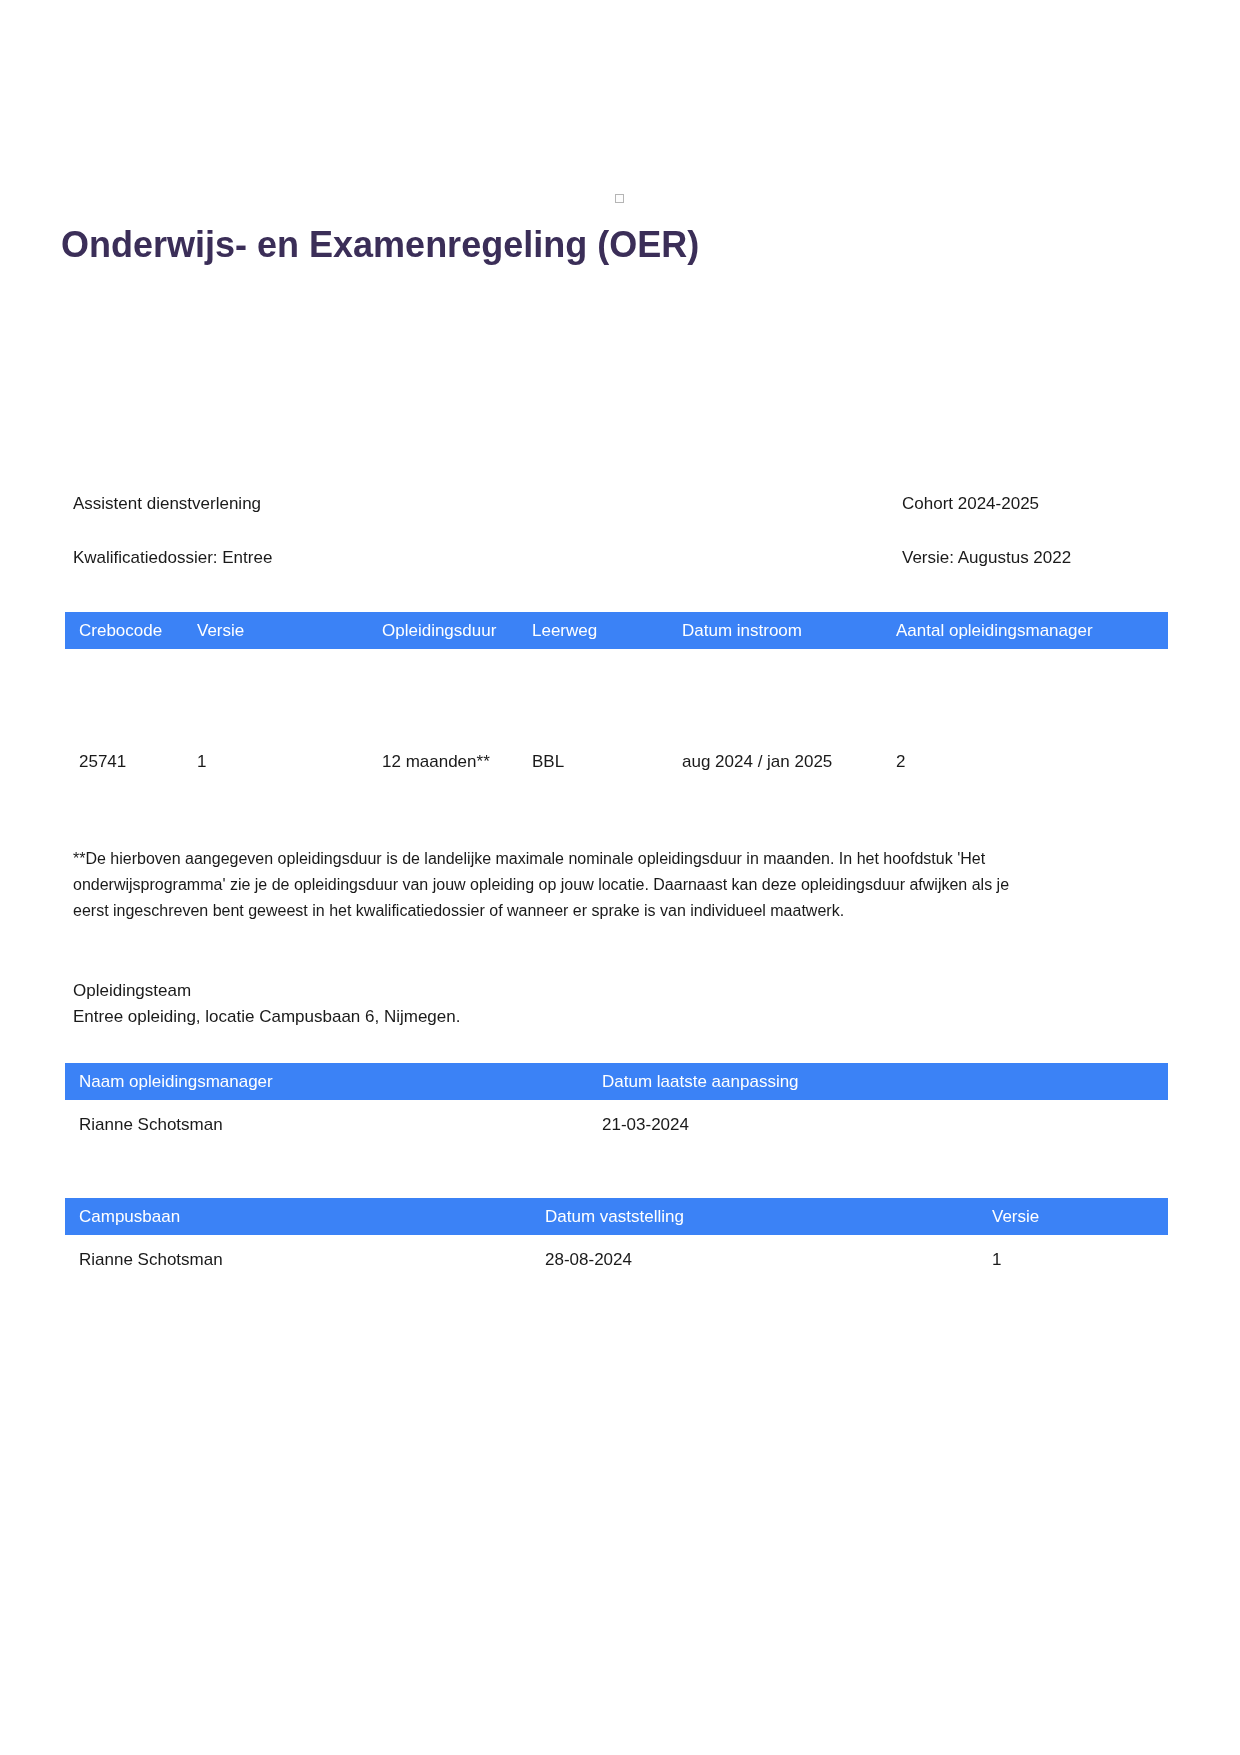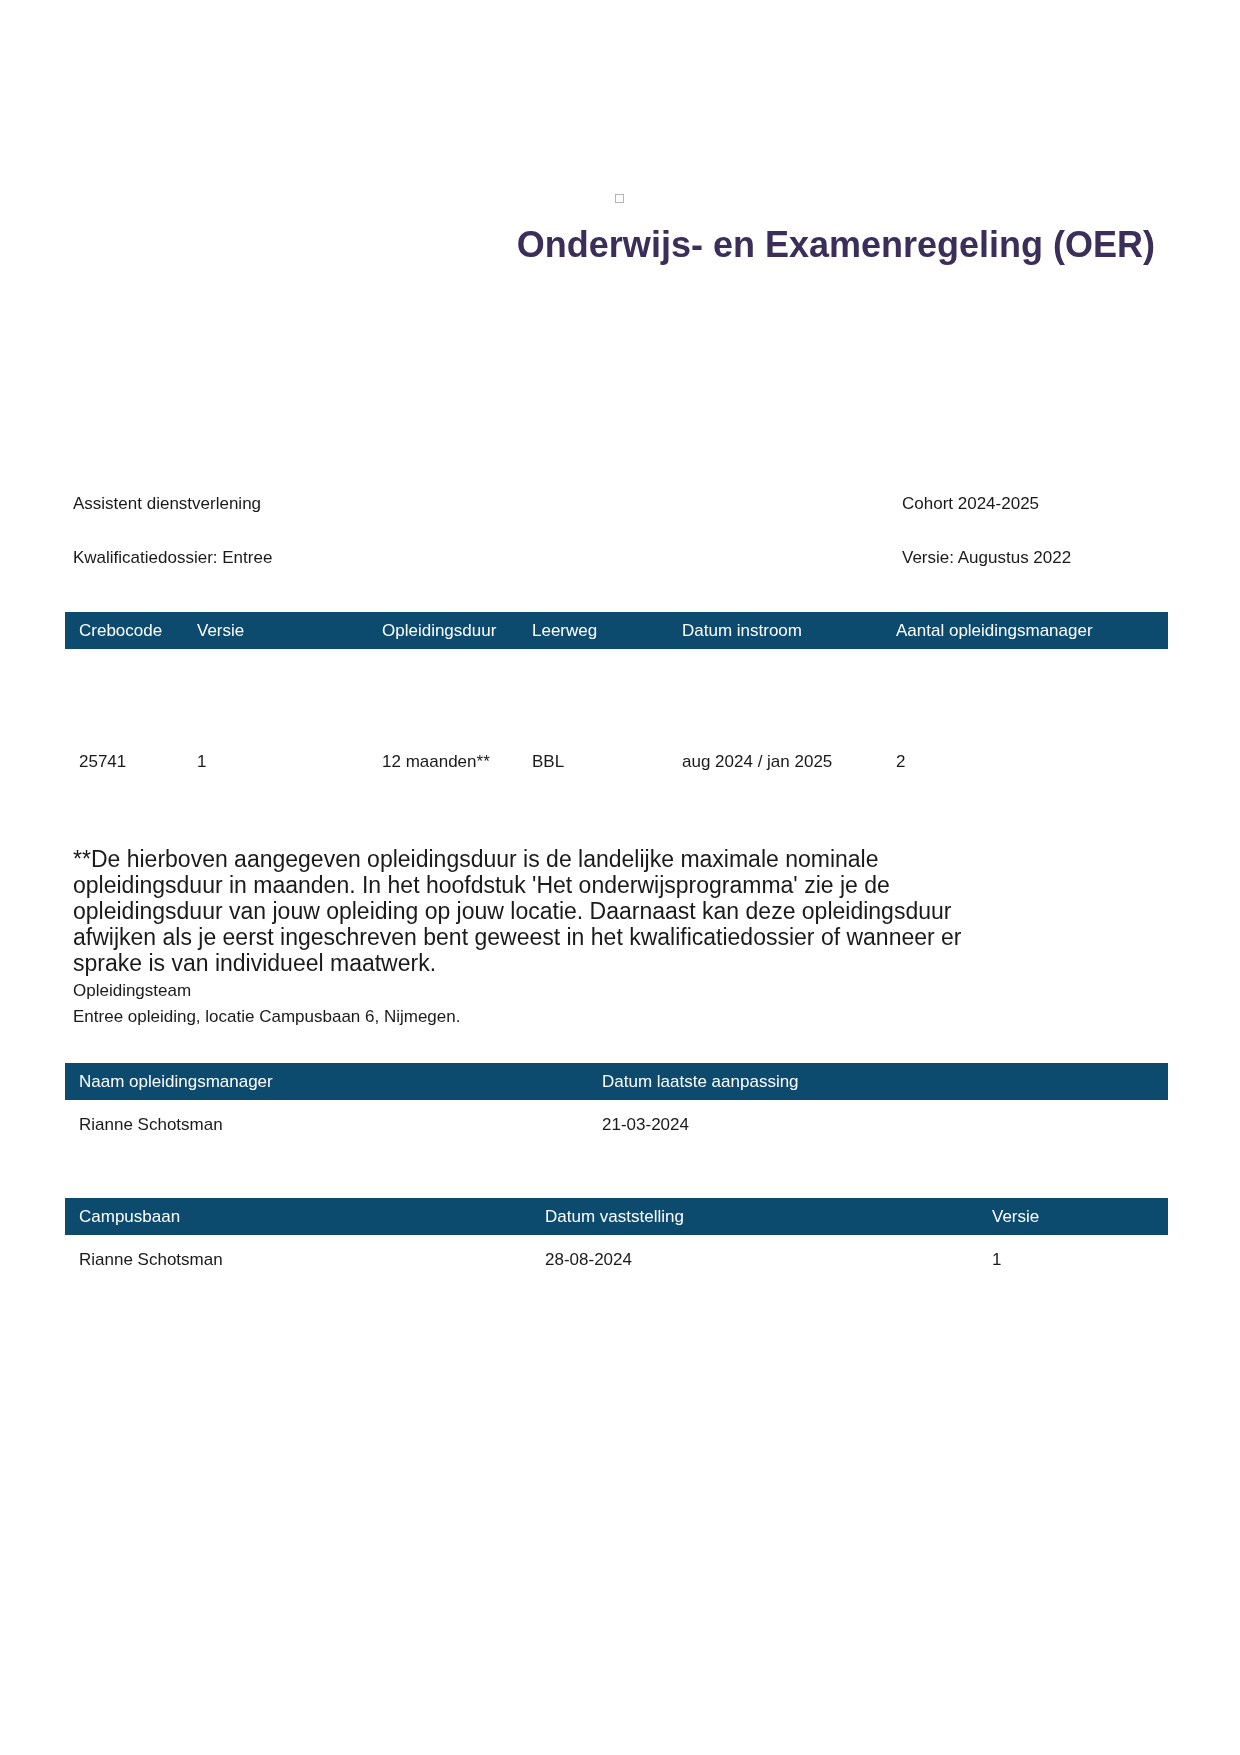--- a/index.html
+++ b/index.html
@@ -17,25 +17,25 @@
     position: absolute;
     left: 615px;
     top: 194px;
     width: 9px;
     height: 9px;
     border: 1px solid #b5b5b5;
     background: #fdfdfd;
   }
   .doc-title {
     position: absolute;
-    left: 52px;
+    left: 61px;
     top: 224px;
     width: 1103px;
     margin: 0;
-    text-align: right;
+    text-align: left;
     font-size: 36px;
     line-height: 42px;
     font-weight: bold;
     color: #3b2e58;
   }
   .meta {
     position: absolute;
     font-size: 17px;
     line-height: 20px;
     white-space: nowrap;
@@ -47,21 +47,21 @@
 
   table.tbl {
     position: absolute;
     left: 65px;
     width: 1103px;
     border-collapse: collapse;
     table-layout: fixed;
     font-size: 17px;
   }
   .tbl th {
-    background: #0c4a6e;
+    background: #3b82f6;
     color: #ffffff;
     font-weight: normal;
     text-align: left;
     height: 37px;
     padding: 0 4px 0 14px;
     vertical-align: middle;
     white-space: nowrap;
     overflow: hidden;
   }
   .tbl td {
@@ -75,21 +75,21 @@
   .t1 td { padding-top: 103px; padding-bottom: 40px; }
   .t2 { top: 1063px; }
   .t3 { top: 1198px; }
 
   .note {
     position: absolute;
     left: 73px;
     top: 846px;
     width: 940px;
     margin: 0;
-    font-size: 23px;
+    font-size: 16px;
     line-height: 26px;
   }
   .team {
     position: absolute;
     left: 73px;
     top: 978px;
     font-size: 17px;
     line-height: 26px;
   }
 </style>

